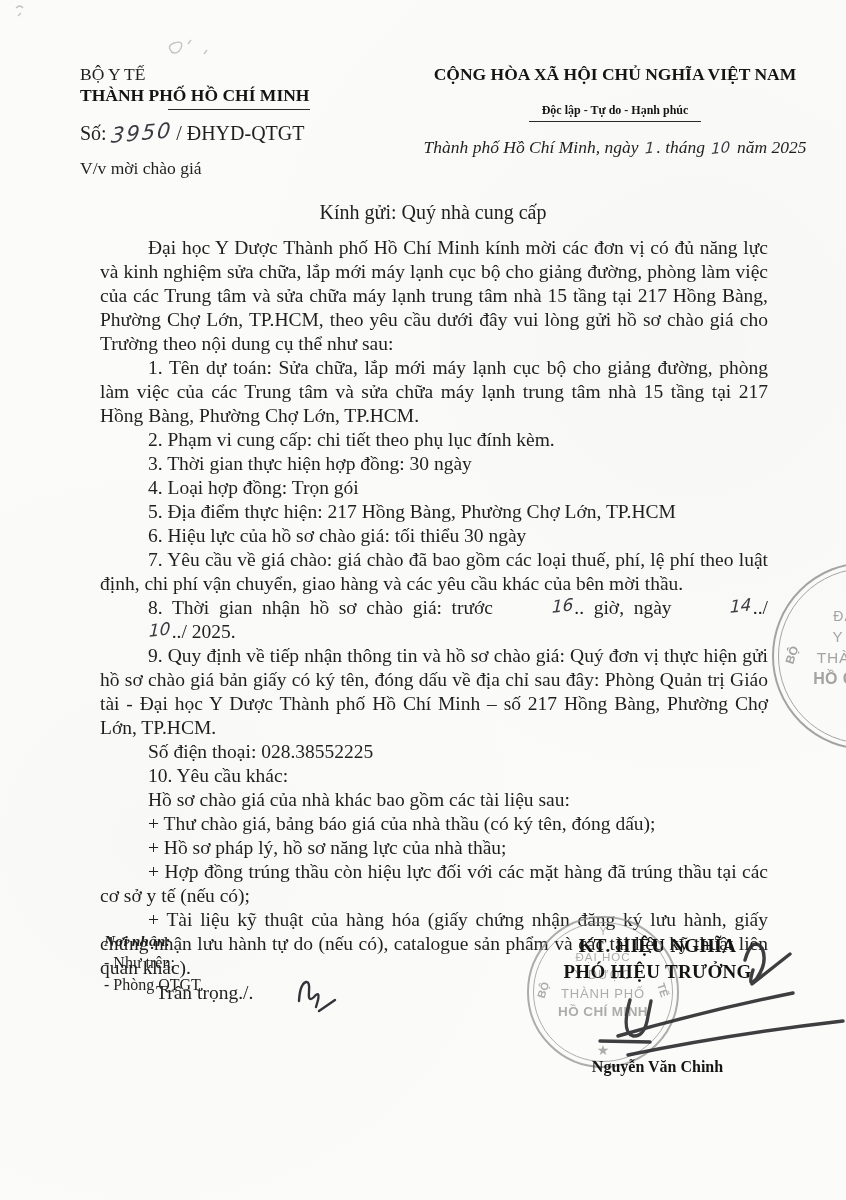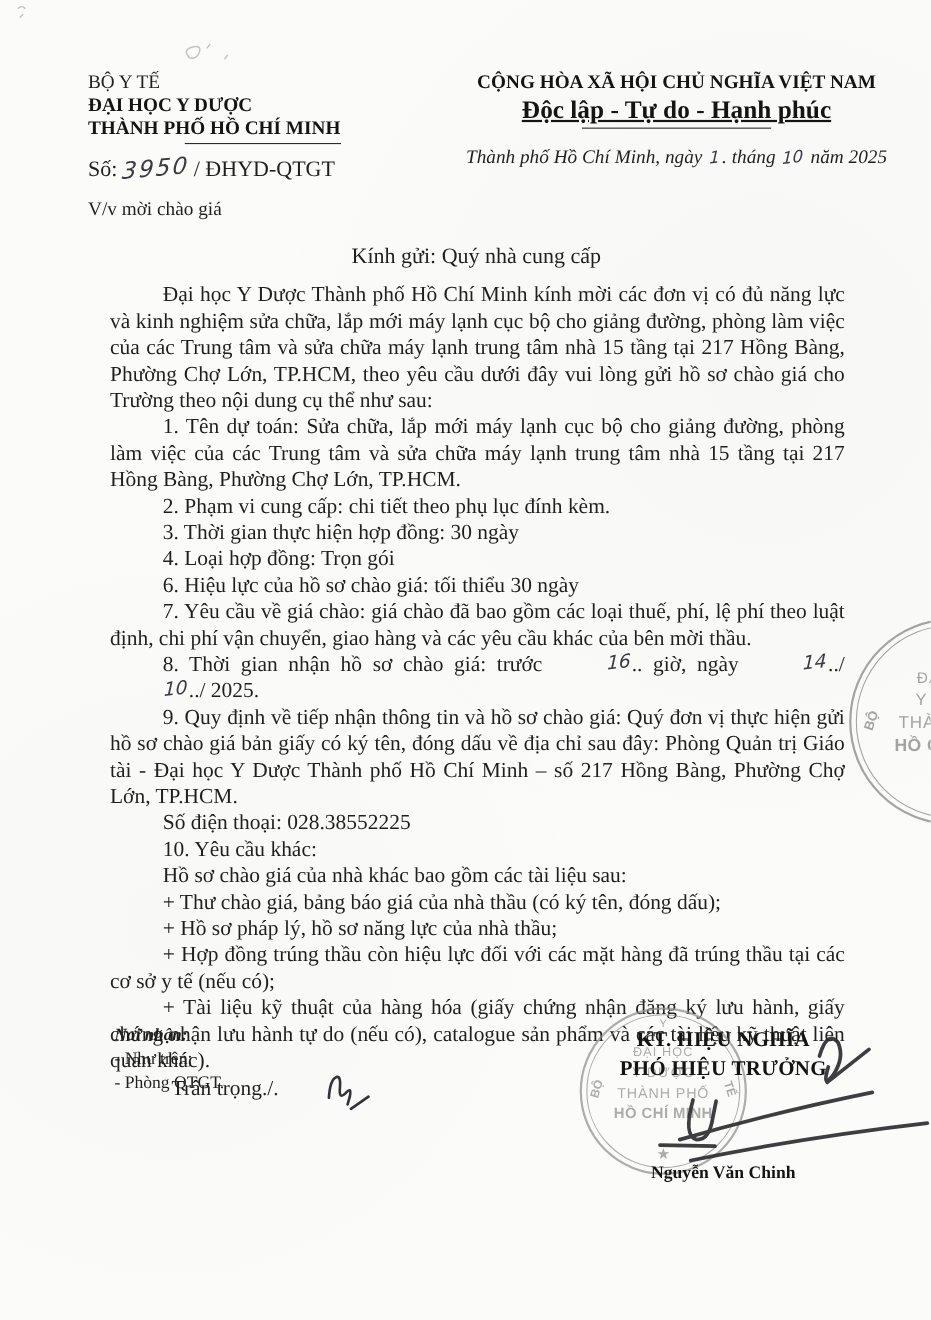--- a/index.html
+++ b/index.html
@@ -25,21 +25,21 @@
   .header{display:flex;padding:64px 28px 0 80px;}
   .header-left{width:318px;text-align:left;}
   .header-right{flex:1;text-align:center;padding-left:14px;}
   .h-line{font-size:17.5px;line-height:21px;}
   .b{font-weight:bold;color:var(--ink-bold);}
   .rule{height:0;border-bottom:1.6px solid #2a2a2a;margin:3px auto 0;}
   .rule-left{width:142px;}
   .rule-right{width:172px;}
   .number-line{font-size:20px;margin-top:12px;white-space:nowrap;}
   .subject{font-size:17.5px;margin-top:13px;}
-  .nat2{font-size:23px;margin-top:2px;text-decoration:underline;}
+  .nat2{font-size:12px;margin-top:18px;}
   .dateline{font-style:italic;font-size:17.5px;margin-top:15px;white-space:nowrap;}
 
   
   .hw{
     font-family:"DejaVu Sans",sans-serif;
     font-style:italic;
     color:var(--handwriting);
     display:inline-block;
     transform:rotate(-6deg) skewX(-8deg);
     line-height:1;
@@ -101,21 +101,20 @@
   <svg class="pencil" style="left:12px;top:2px;width:40px;height:22px;" viewBox="0 0 40 22">
     <path d="M4 6 Q8 2 11 6 M6 14 L9 11" stroke="#8a8a8a" stroke-width="1.3" fill="none"></path>
   </svg>
   <svg class="pencil" style="left:158px;top:34px;width:60px;height:32px;" viewBox="0 0 60 32">
     <path d="M14 18 Q8 12 16 9 Q26 6 23 14 Q20 21 13 18 M30 10 L33 6 M46 20 L49 16" stroke="#8f8f8f" stroke-width="1.4" fill="none"></path>
   </svg>
 
   <div class="header">
     <div class="header-left">
       <div class="h-line">BỘ Y TẾ</div>
-      <div class="h-line b">ĐẠI HỌC Y DƯỢC</div>
       <div class="h-line b">THÀNH PHỐ HỒ CHÍ MINH</div>
       <div class="rule rule-left"></div>
       <div class="number-line">
         <span>Số:</span><span class="hw hw-number">3950</span><span>/ ĐHYD-QTGT</span>
       </div>
       <div class="subject">V/v mời chào giá</div>
     </div>
     <div class="header-right">
       <div class="h-line b">CỘNG HÒA XÃ HỘI CHỦ NGHĨA VIỆT NAM</div>
       <div class="nat2 b">Độc lập - Tự do - Hạnh phúc</div>
@@ -127,20 +126,21 @@
   </div>
 
   <div class="salutation">Kính gửi: Quý nhà cung cấp</div>
 
   <div class="main">
     <p class="para">Đại học Y Dược Thành phố Hồ Chí Minh kính mời các đơn vị có đủ năng lực và kinh nghiệm sửa chữa, lắp mới máy lạnh cục bộ cho giảng đường, phòng làm việc của các Trung tâm và sửa chữa máy lạnh trung tâm nhà 15 tầng tại 217 Hồng Bàng, Phường Chợ Lớn, TP.HCM, theo yêu cầu dưới đây vui lòng gửi hồ sơ chào giá cho Trường theo nội dung cụ thể như sau:</p>
     <p class="para">1. Tên dự toán: Sửa chữa, lắp mới máy lạnh cục bộ cho giảng đường, phòng làm việc của các Trung tâm và sửa chữa máy lạnh trung tâm nhà 15 tầng tại 217 Hồng Bàng, Phường Chợ Lớn, TP.HCM.</p>
     <p class="para">2. Phạm vi cung cấp: chi tiết theo phụ lục đính kèm.</p>
     <p class="para">3. Thời gian thực hiện hợp đồng: 30 ngày</p>
     <p class="para">4. Loại hợp đồng: Trọn gói</p>
+    <p class="para">5. Địa điểm thực hiện: 217 Hồng Bàng, Phường Chợ Lớn, TP.HCM</p>
     <p class="para">6. Hiệu lực của hồ sơ chào giá: tối thiểu 30 ngày</p>
     <p class="para">7. Yêu cầu về giá chào: giá chào đã bao gồm các loại thuế, phí, lệ phí theo luật định, chi phí vận chuyển, giao hàng và các yêu cầu khác của bên mời thầu.</p>
     <p class="para">
       <span>8. Thời gian nhận hồ sơ chào giá: trước </span><span class="hw hw-inline">16</span><span>.. giờ, ngày </span><span class="hw hw-inline">14</span><span>../</span><span class="hw hw-inline">10</span><span>../ 2025.</span>
     </p>
     <p class="para">9. Quy định về tiếp nhận thông tin và hồ sơ chào giá: Quý đơn vị thực hiện gửi hồ sơ chào giá bản giấy có ký tên, đóng dấu về địa chỉ sau đây: Phòng Quản trị Giáo tài - Đại học Y Dược Thành phố Hồ Chí Minh – số 217 Hồng Bàng, Phường Chợ Lớn, TP.HCM.</p>
     <p class="contact-row">
       <span>Số điện thoại: 028.38552225</span>
     </p>
     <p class="para">10. Yêu cầu khác:</p>

